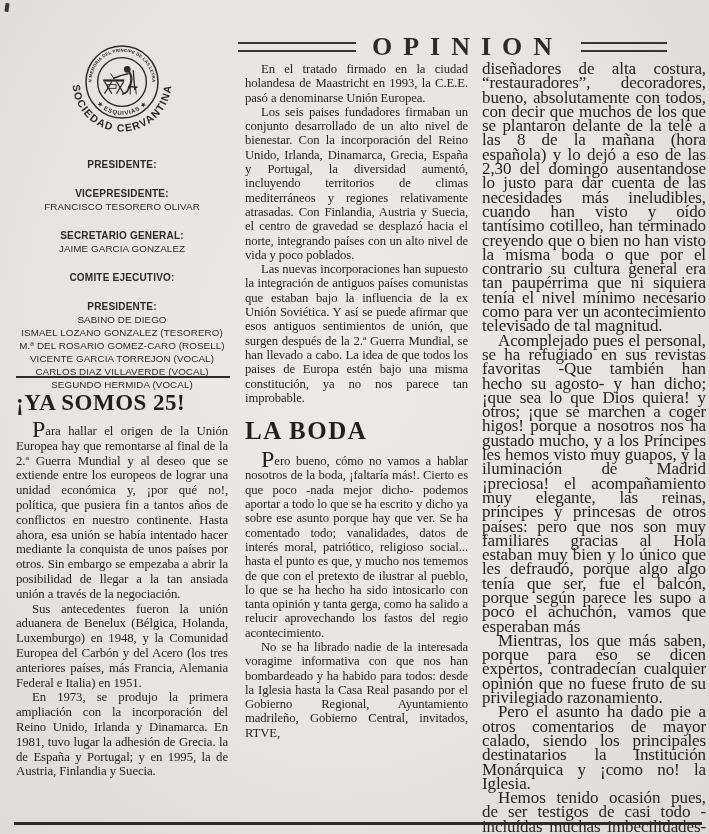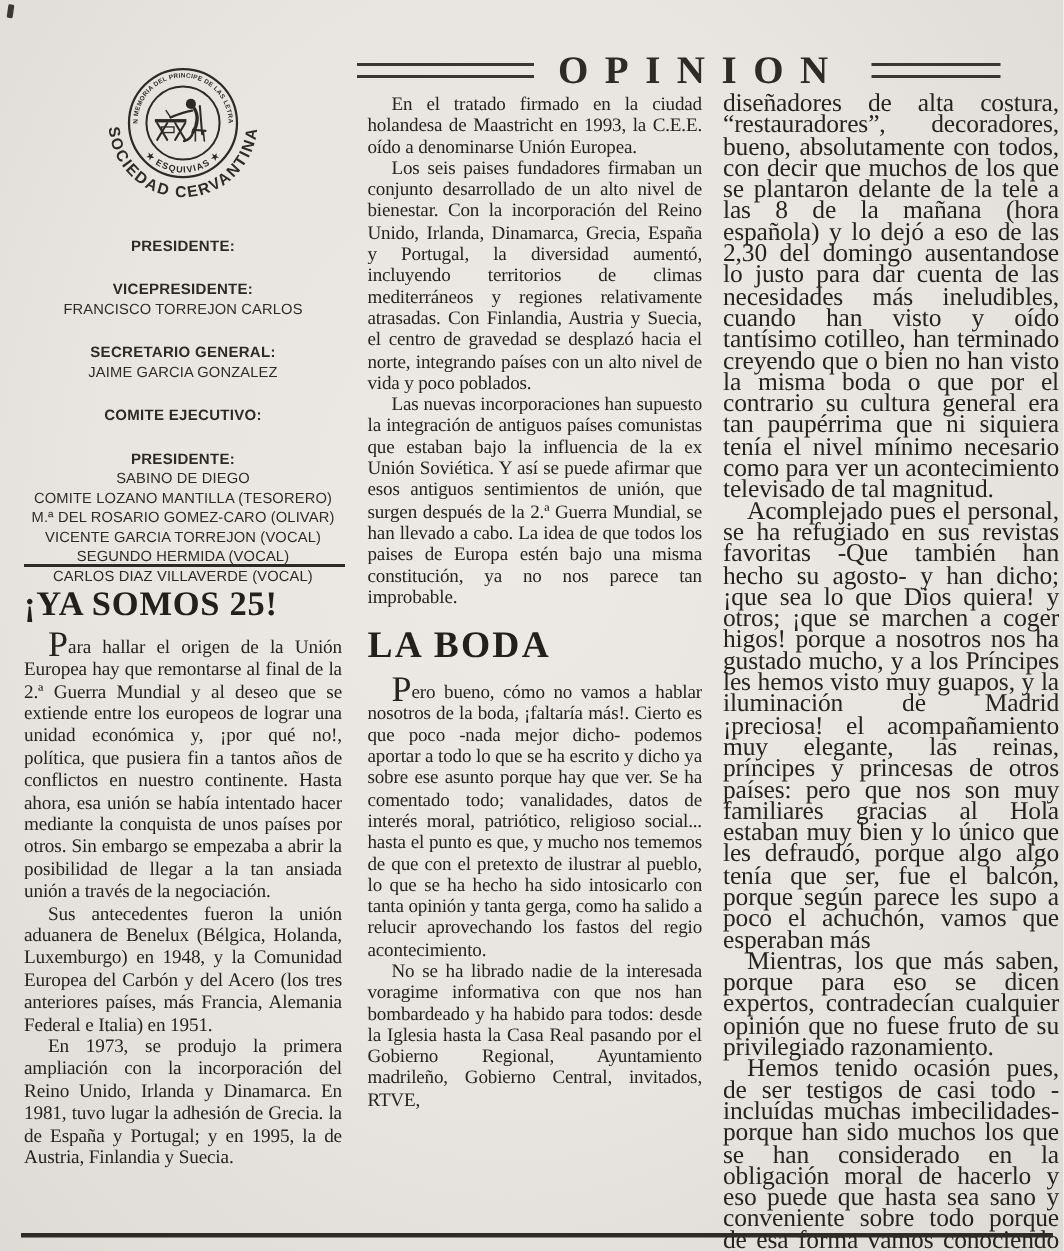--- a/index.html
+++ b/index.html
@@ -132,59 +132,60 @@
         <path d="M 11 7 L 11 16" stroke-width="1.4"></path>
         <path d="M 18 7 L 19 16" stroke-width="1.4"></path>
       </g>
     </svg>
 
     <div class="dir-group">
       <div class="dir-label">PRESIDENTE:</div>
     </div>
     <div class="dir-group">
       <div class="dir-label">VICEPRESIDENTE:</div>
-      <div class="dir-name">FRANCISCO TORREJON CARLOS</div>
+      <div class="dir-name">FRANCISCO TESORERO OLIVAR</div>
     </div>
     <div class="dir-group">
       <div class="dir-label">SECRETARIO GENERAL:</div>
       <div class="dir-name">JAIME GARCIA GONZALEZ</div>
     </div>
     <div class="dir-group">
       <div class="dir-label">COMITE EJECUTIVO:</div>
       <div class="dir-label">PRESIDENTE:</div>
       <div class="dir-name">SABINO DE DIEGO</div>
-      <div class="dir-name">COMITE LOZANO MANTILLA (TESORERO)</div>
-      <div class="dir-name">M.ª DEL ROSARIO GOMEZ-CARO (OLIVAR)</div>
+      <div class="dir-name">ISMAEL LOZANO GONZALEZ (TESORERO)</div>
+      <div class="dir-name">M.ª DEL ROSARIO GOMEZ-CARO (ROSELL)</div>
       <div class="dir-name">VICENTE GARCIA TORREJON (VOCAL)</div>
+      <div class="dir-name">CARLOS DIAZ VILLAVERDE (VOCAL)</div>
       <div class="dir-name">SEGUNDO HERMIDA (VOCAL)</div>
-      <div class="dir-name">CARLOS DIAZ VILLAVERDE (VOCAL)</div>
     </div>
   </div>
 
   <div class="sidebar-rule"></div>
 
   <div class="col col-left-art">
     <p class="headline headline-ya">¡YA SOMOS 25!</p>
     <p class="indent"><span class="dropcap">P</span><span>ara hallar el origen de la Unión Europea hay que remontarse al final de la 2.ª Guerra Mundial y al deseo que se extiende entre los europeos de lograr una unidad económica y, ¡por qué no!, política, que pusiera fin a tantos años de conflictos en nuestro continente. Hasta ahora, esa unión se había intentado hacer mediante la conquista de unos países por otros. Sin embargo se empezaba a abrir la posibilidad de llegar a la tan ansiada unión a través de la negociación.</span></p>
     <p class="indent">Sus antecedentes fueron la unión aduanera de Benelux (Bélgica, Holanda, Luxemburgo) en 1948, y la Comunidad Europea del Carbón y del Acero (los tres anteriores países, más Francia, Alemania Federal e Italia) en 1951.</p>
     <p class="indent">En 1973, se produjo la primera ampliación con la incorporación del Reino Unido, Irlanda y Dinamarca. En 1981, tuvo lugar la adhesión de Grecia. la de España y Portugal; y en 1995, la de Austria, Finlandia y Suecia.</p>
   </div>
 
   <div class="col col-mid">
-    <p class="indent">En el tratado firmado en la ciudad holandesa de Maastricht en 1993, la C.E.E. oído a denominarse Unión Europea.</p>
+    <p class="indent">En el tratado firmado en la ciudad holandesa de Maastricht en 1993, la C.E.E. pasó a denominarse Unión Europea.</p>
     <p class="indent">Los seis paises fundadores firmaban un conjunto desarrollado de un alto nivel de bienestar. Con la incorporación del Reino Unido, Irlanda, Dinamarca, Grecia, España y Portugal, la diversidad aumentó, incluyendo territorios de climas mediterráneos y regiones relativamente atrasadas. Con Finlandia, Austria y Suecia, el centro de gravedad se desplazó hacia el norte, integrando países con un alto nivel de vida y poco poblados.</p>
     <p class="indent">Las nuevas incorporaciones han supuesto la integración de antiguos países comunistas que estaban bajo la influencia de la ex Unión Soviética. Y así se puede afirmar que esos antiguos sentimientos de unión, que surgen después de la 2.ª Guerra Mundial, se han llevado a cabo. La idea de que todos los paises de Europa estén bajo una misma constitución, ya no nos parece tan improbable.</p>
     <p class="headline headline-boda">LA BODA</p>
     <p class="indent"><span class="dropcap">P</span><span>ero bueno, cómo no vamos a hablar nosotros de la boda, ¡faltaría más!. Cierto es que poco -nada mejor dicho- podemos aportar a todo lo que se ha escrito y dicho ya sobre ese asunto porque hay que ver. Se ha comentado todo; vanalidades, datos de interés moral, patriótico, religioso social... hasta el punto es que, y mucho nos tememos de que con el pretexto de ilustrar al pueblo, lo que se ha hecho ha sido intosicarlo con tanta opinión y tanta gerga, como ha salido a relucir aprovechando los fastos del regio acontecimiento.</span></p>
     <p class="indent">No se ha librado nadie de la interesada voragime informativa con que nos han bombardeado y ha habido para todos: desde la Iglesia hasta la Casa Real pasando por el Gobierno Regional, Ayuntamiento madrileño, Gobierno Central, invitados, RTVE,</p>
   </div>
 
   <div class="col col-right">
     <p>diseñadores de alta costura, “restauradores”, decoradores, bueno, absolutamente con todos, con decir que muchos de los que se plantaron delante de la tele a las 8 de la mañana (hora española) y lo dejó a eso de las 2,30 del domingo ausentandose lo justo para dar cuenta de las necesidades más ineludibles, cuando han visto y oído tantísimo cotilleo, han terminado creyendo que o bien no han visto la misma boda o que por el contrario su cultura general era tan paupérrima que ni siquiera tenía el nivel mínimo necesario como para ver un acontecimiento televisado de tal magnitud.</p>
     <p class="indent">Acomplejado pues el personal, se ha refugiado en sus revistas favoritas -Que también han hecho su agosto- y han dicho; ¡que sea lo que Dios quiera! y otros; ¡que se marchen a coger higos! porque a nosotros nos ha gustado mucho, y a los Príncipes les hemos visto muy guapos, y la iluminación de Madrid ¡preciosa! el acompañamiento muy elegante, las reinas, príncipes y princesas de otros países: pero que nos son muy familiares gracias al Hola estaban muy bien y lo único que les defraudó, porque algo algo tenía que ser, fue el balcón, porque según parece les supo a poco el achuchón, vamos que esperaban más</p>
     <p class="indent">Mientras, los que más saben, porque para eso se dicen expertos, contradecían cualquier opinión que no fuese fruto de su privilegiado razonamiento.</p>
+    <p class="indent">Pero el asunto ha dado pie a otros comentarios de mayor calado, siendo los principales destinatarios la Institución Monárquica y ¡como no! la Iglesia.</p>
     <p class="indent">Hemos tenido ocasión pues, de ser testigos de casi todo -incluídas muchas imbecilidades- porque han sido muchos los que se han considerado en la obligación moral de hacerlo y eso puede que hasta sea sano y conveniente sobre todo porque de esa forma vamos conociendo mejor a cada cual.</p>
     <p class="indent">Lo preocupante quizá, es que una vez más, el pueblo hemos ido por una calle y los expertos, los eruditos, los políticos, bueno los listos (porque son los que más saben) por otra, como casi siempre. Menos mal.</p>
   </div>
 
   <div class="bottom-rule"></div>
 
 </div>
 
 </body></html>

